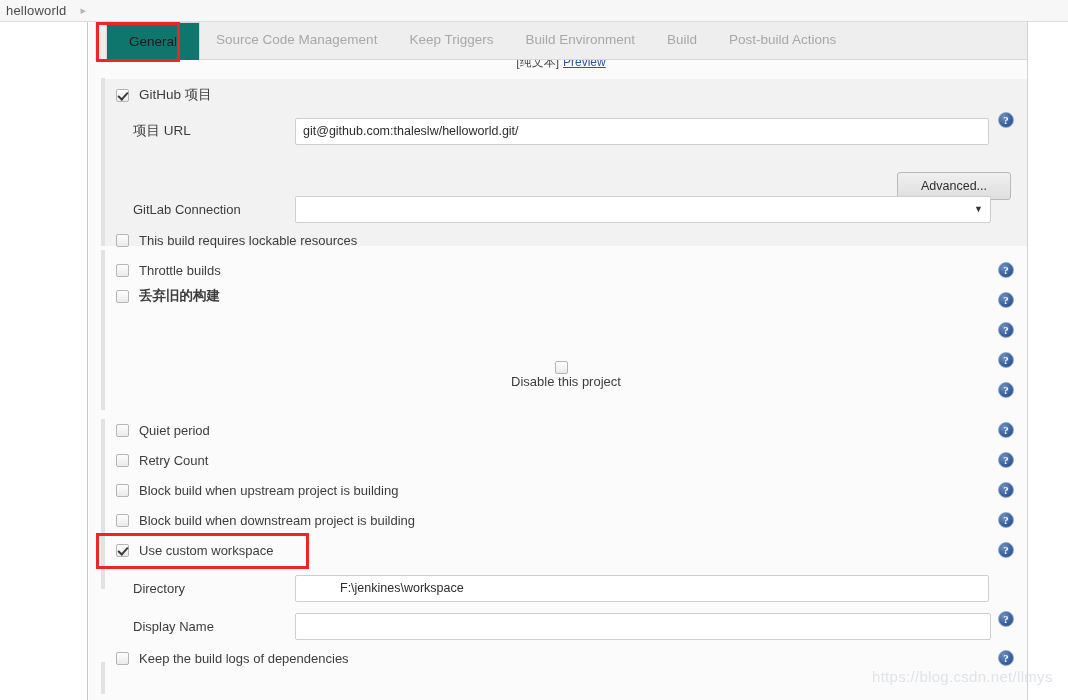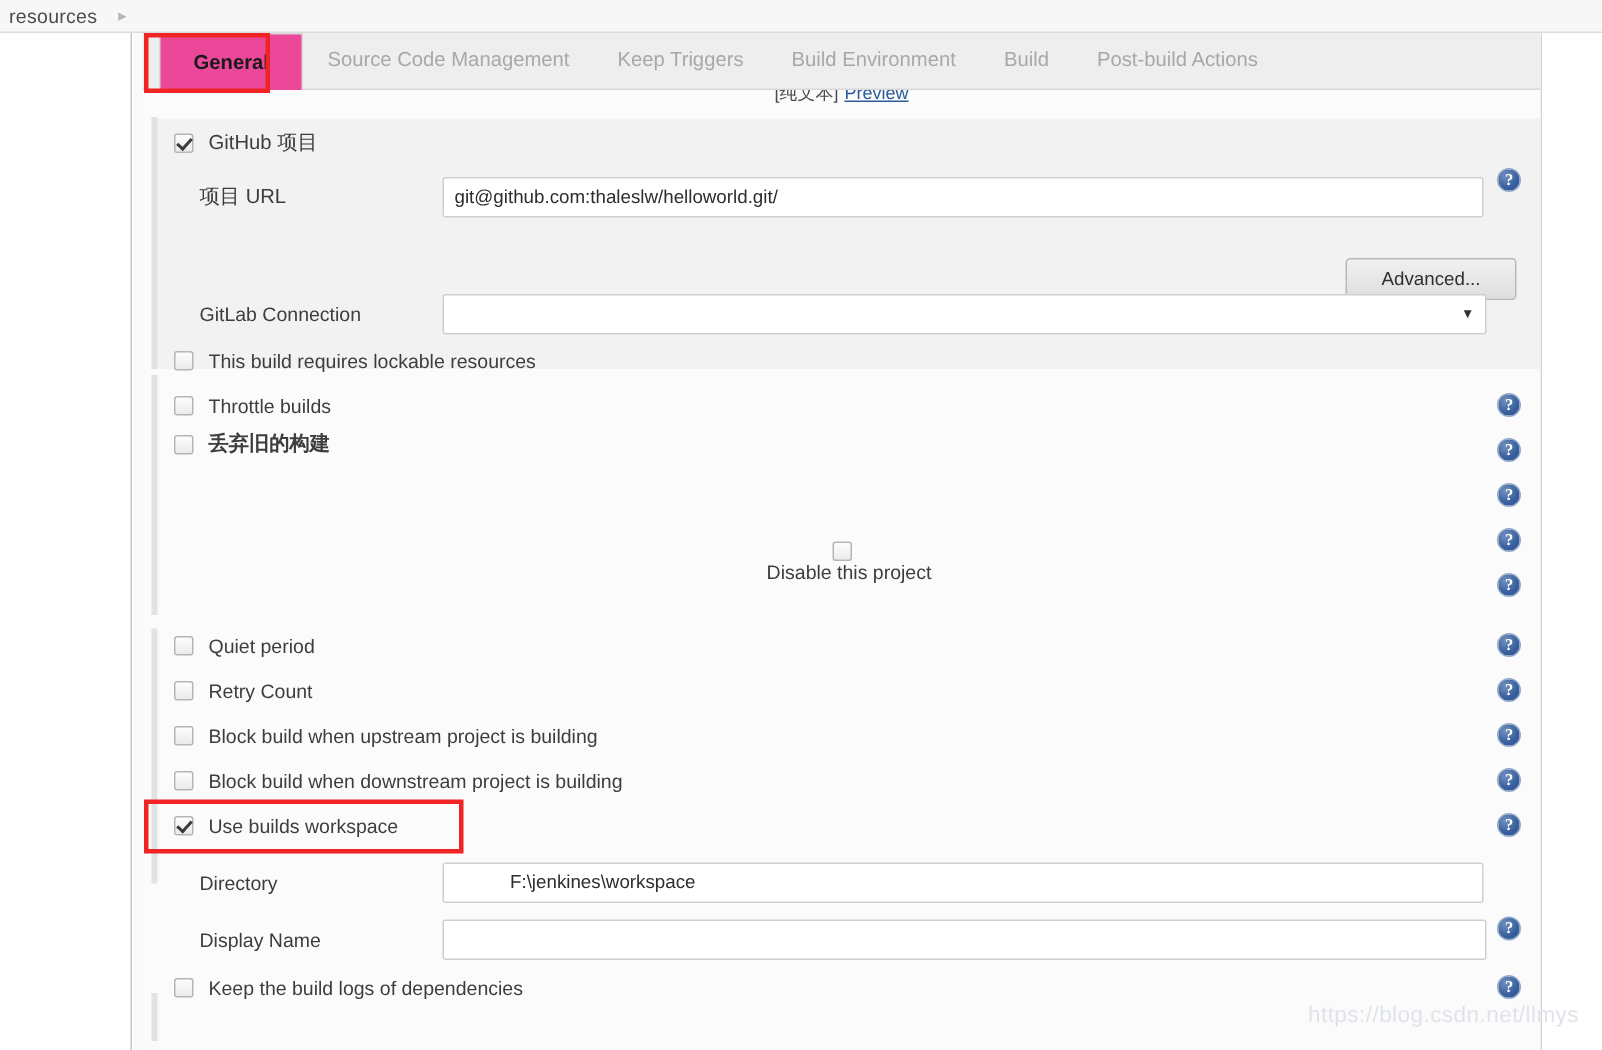--- a/index.html
+++ b/index.html
@@ -70,23 +70,23 @@
   .tab-spacer { width: 11px; height: 38px; }
   .tab {
     height: 38px; line-height: 38px;
     padding: 0 16px;
     font-size: 13.5px;
     color: #a8a8a8;
     white-space: nowrap;
     cursor: pointer;
   }
   .tab.active {
-    background: #ec4899;
+    background: #0f766e;
     color: #1a1a1a;
-    font-weight: bold;
+    font-weight: normal;
     border-left: 1px solid #d8d8d8;
     border-right: 1px solid #d8d8d8;
     border-top: 1px solid #d8d8d8;
     margin-bottom: -1px;
     padding: 0 22px;
   }
 
   
   .preview-line {
     position: absolute; left: 0; top: 38px;
@@ -235,21 +235,21 @@
     white-space: nowrap;
     letter-spacing: .3px;
   }
 </style>
 </head>
 <body>
 
 <div id="root">
 
   <div class="breadcrumb-bar">
-    <span class="breadcrumb-item">resources</span>
+    <span class="breadcrumb-item">helloworld</span>
     <span class="breadcrumb-sep">▸</span>
   </div>
 
   <div class="left-pane"></div>
   <div class="gutter"></div>
   <div class="right-pane"></div>
 
   <div class="config-area">
 
     <div class="tab-bar">
@@ -351,21 +351,21 @@
     <div class="row cb-row" style="top:483px;">
       <div class="cb-pad"></div>
       <div class="chk"></div>
       <span class="cb-label">Block build when downstream project is building</span>
     </div>
     <div class="help" style="left:903px; top:490px;">?</div>
 
     <div class="row cb-row" style="top:513px;">
       <div class="cb-pad"></div>
       <div class="chk checked"></div>
-      <span class="cb-label">Use builds workspace</span>
+      <span class="cb-label">Use custom workspace</span>
     </div>
     <div class="help" style="left:903px; top:520px;">?</div>
 
     <div class="row fld-row" style="top:549px;">
       <div class="fld-label">Directory</div>
       <input class="txt" style="width: 694px; padding-left: 44px;" value="F:\jenkines\workspace">
     </div>
 
     <div class="row fld-row" style="top:587px;">
       <div class="fld-label">Display Name</div>

